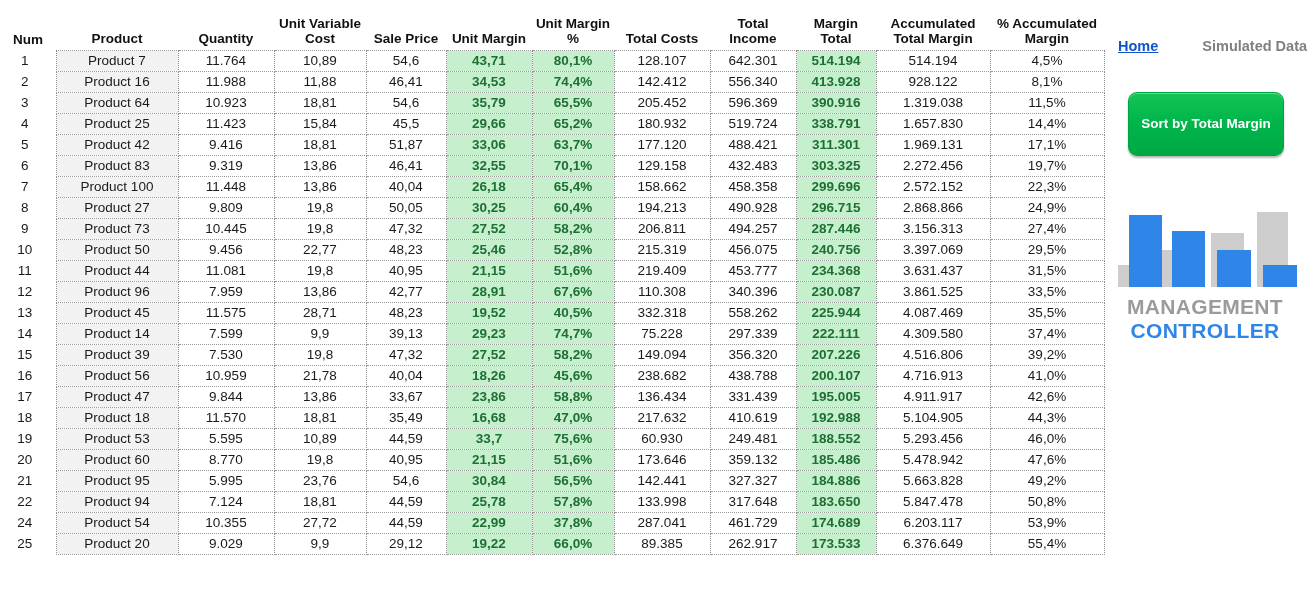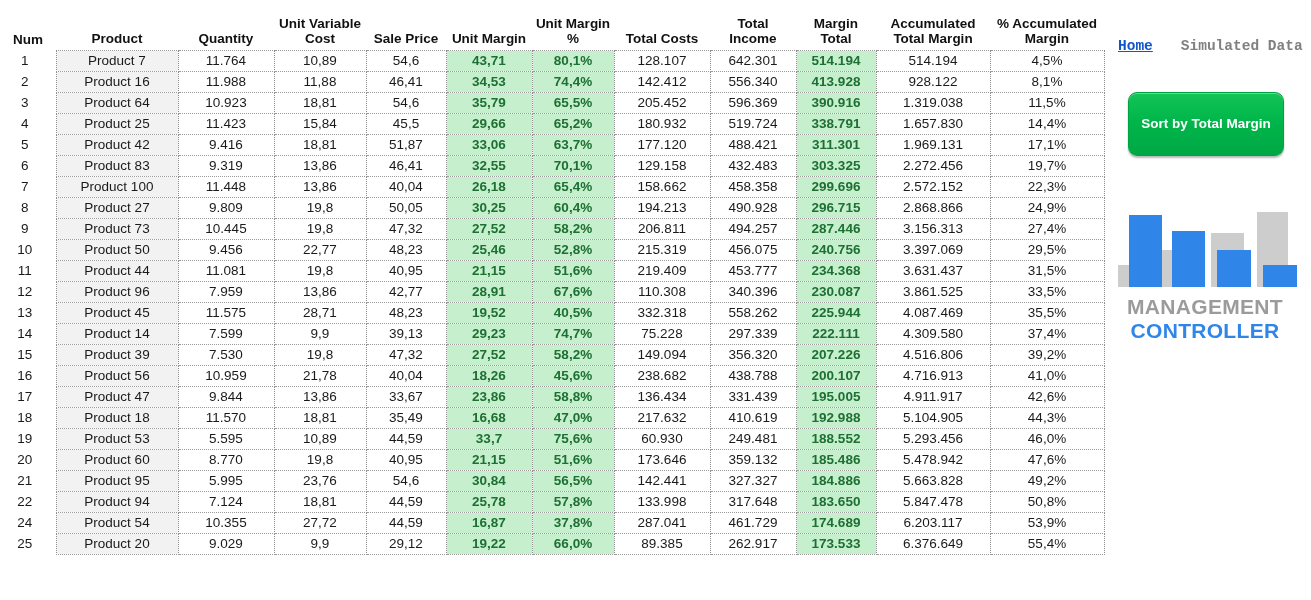--- a/index.html
+++ b/index.html
@@ -105,24 +105,23 @@
     width: 211px;
     height: 600px;
   }
 
   #nav-row {
     position: absolute;
     left: 18px;
     top: 38px;
     display: flex;
     align-items: flex-end;
-    gap: 8px;
+    gap: 24px;
     font-size: 14.5px;
     font-weight: bold;
-    font-family: Liberation Mono, monospace;
   }
   #home-link {
     color: #1155cc;
     text-decoration: underline;
     cursor: pointer;
   }
   #sim-label {
     color: #808080;
     margin-left: 20px;
   }
@@ -534,21 +533,21 @@
             <td class="green">183.650</td>
             <td>5.847.478</td>
             <td>50,8%</td>
           </tr>
           <tr>
             <td class="num">24</td>
             <td class="prod">Product 54</td>
             <td>10.355</td>
             <td>27,72</td>
             <td>44,59</td>
-            <td class="green">16,87</td>
+            <td class="green">22,99</td>
             <td class="green">37,8%</td>
             <td>287.041</td>
             <td>461.729</td>
             <td class="green">174.689</td>
             <td>6.203.117</td>
             <td>53,9%</td>
           </tr>
           <tr>
             <td class="num">25</td>
             <td class="prod">Product 20</td>

